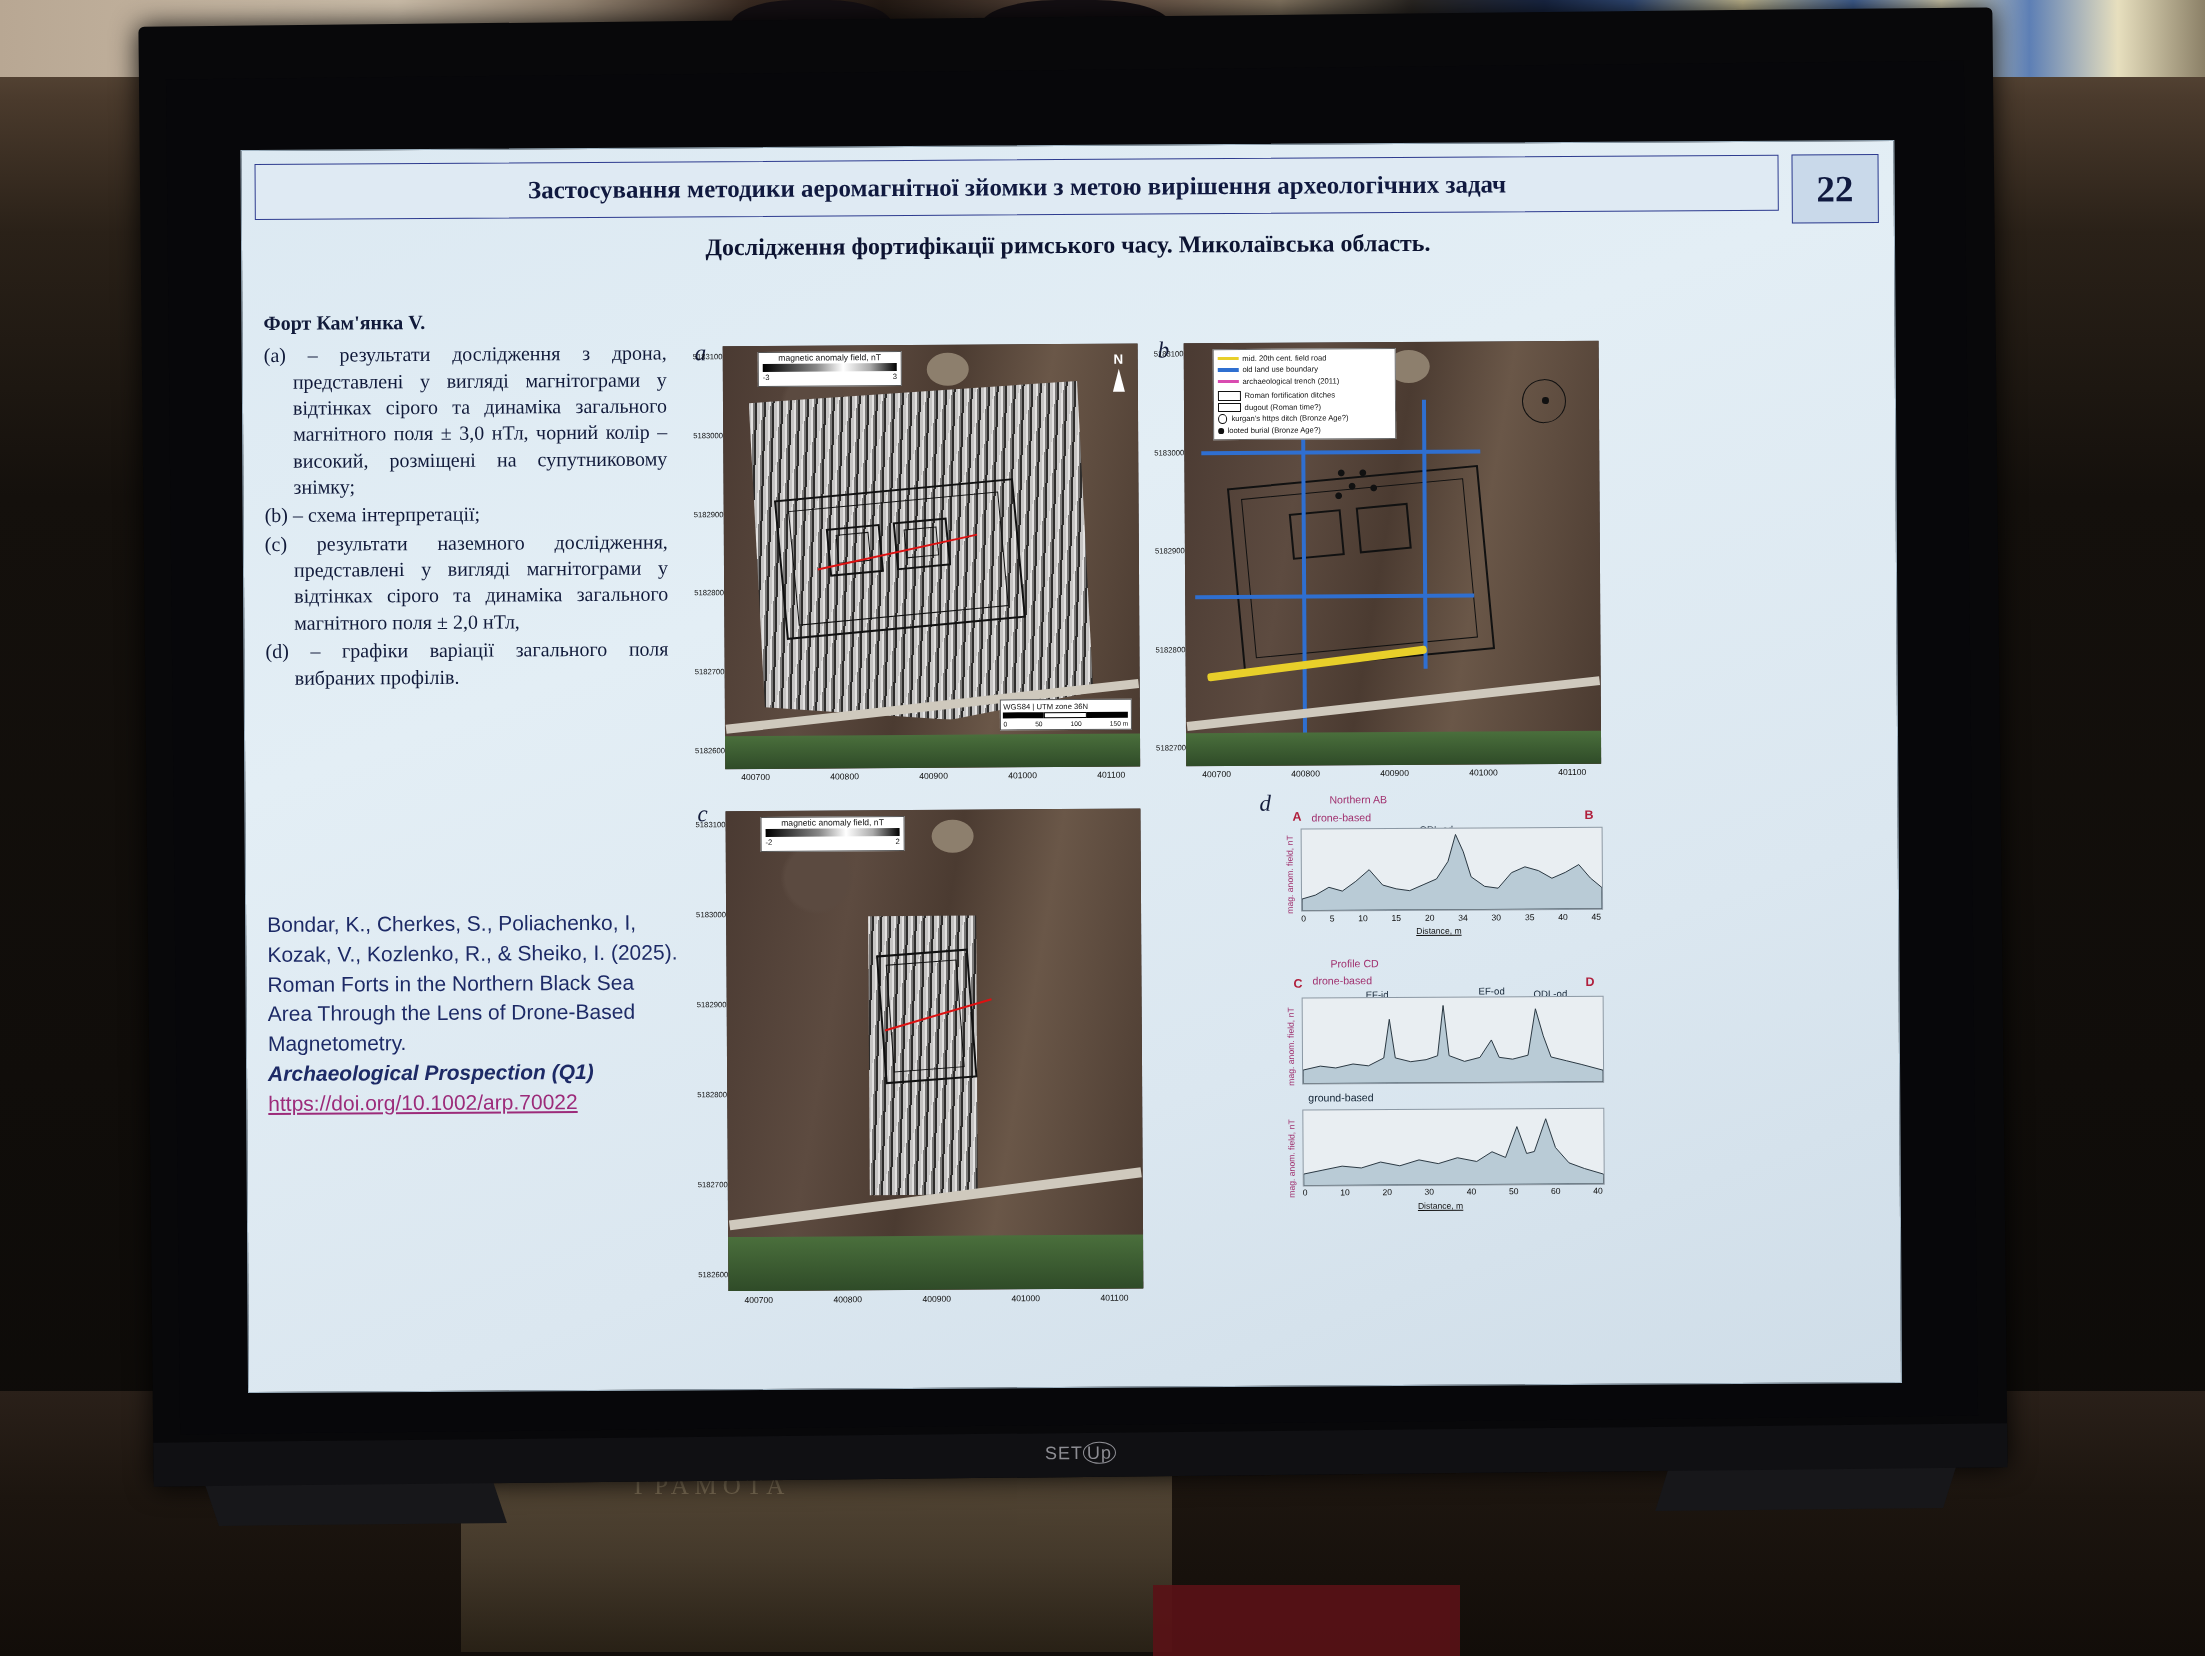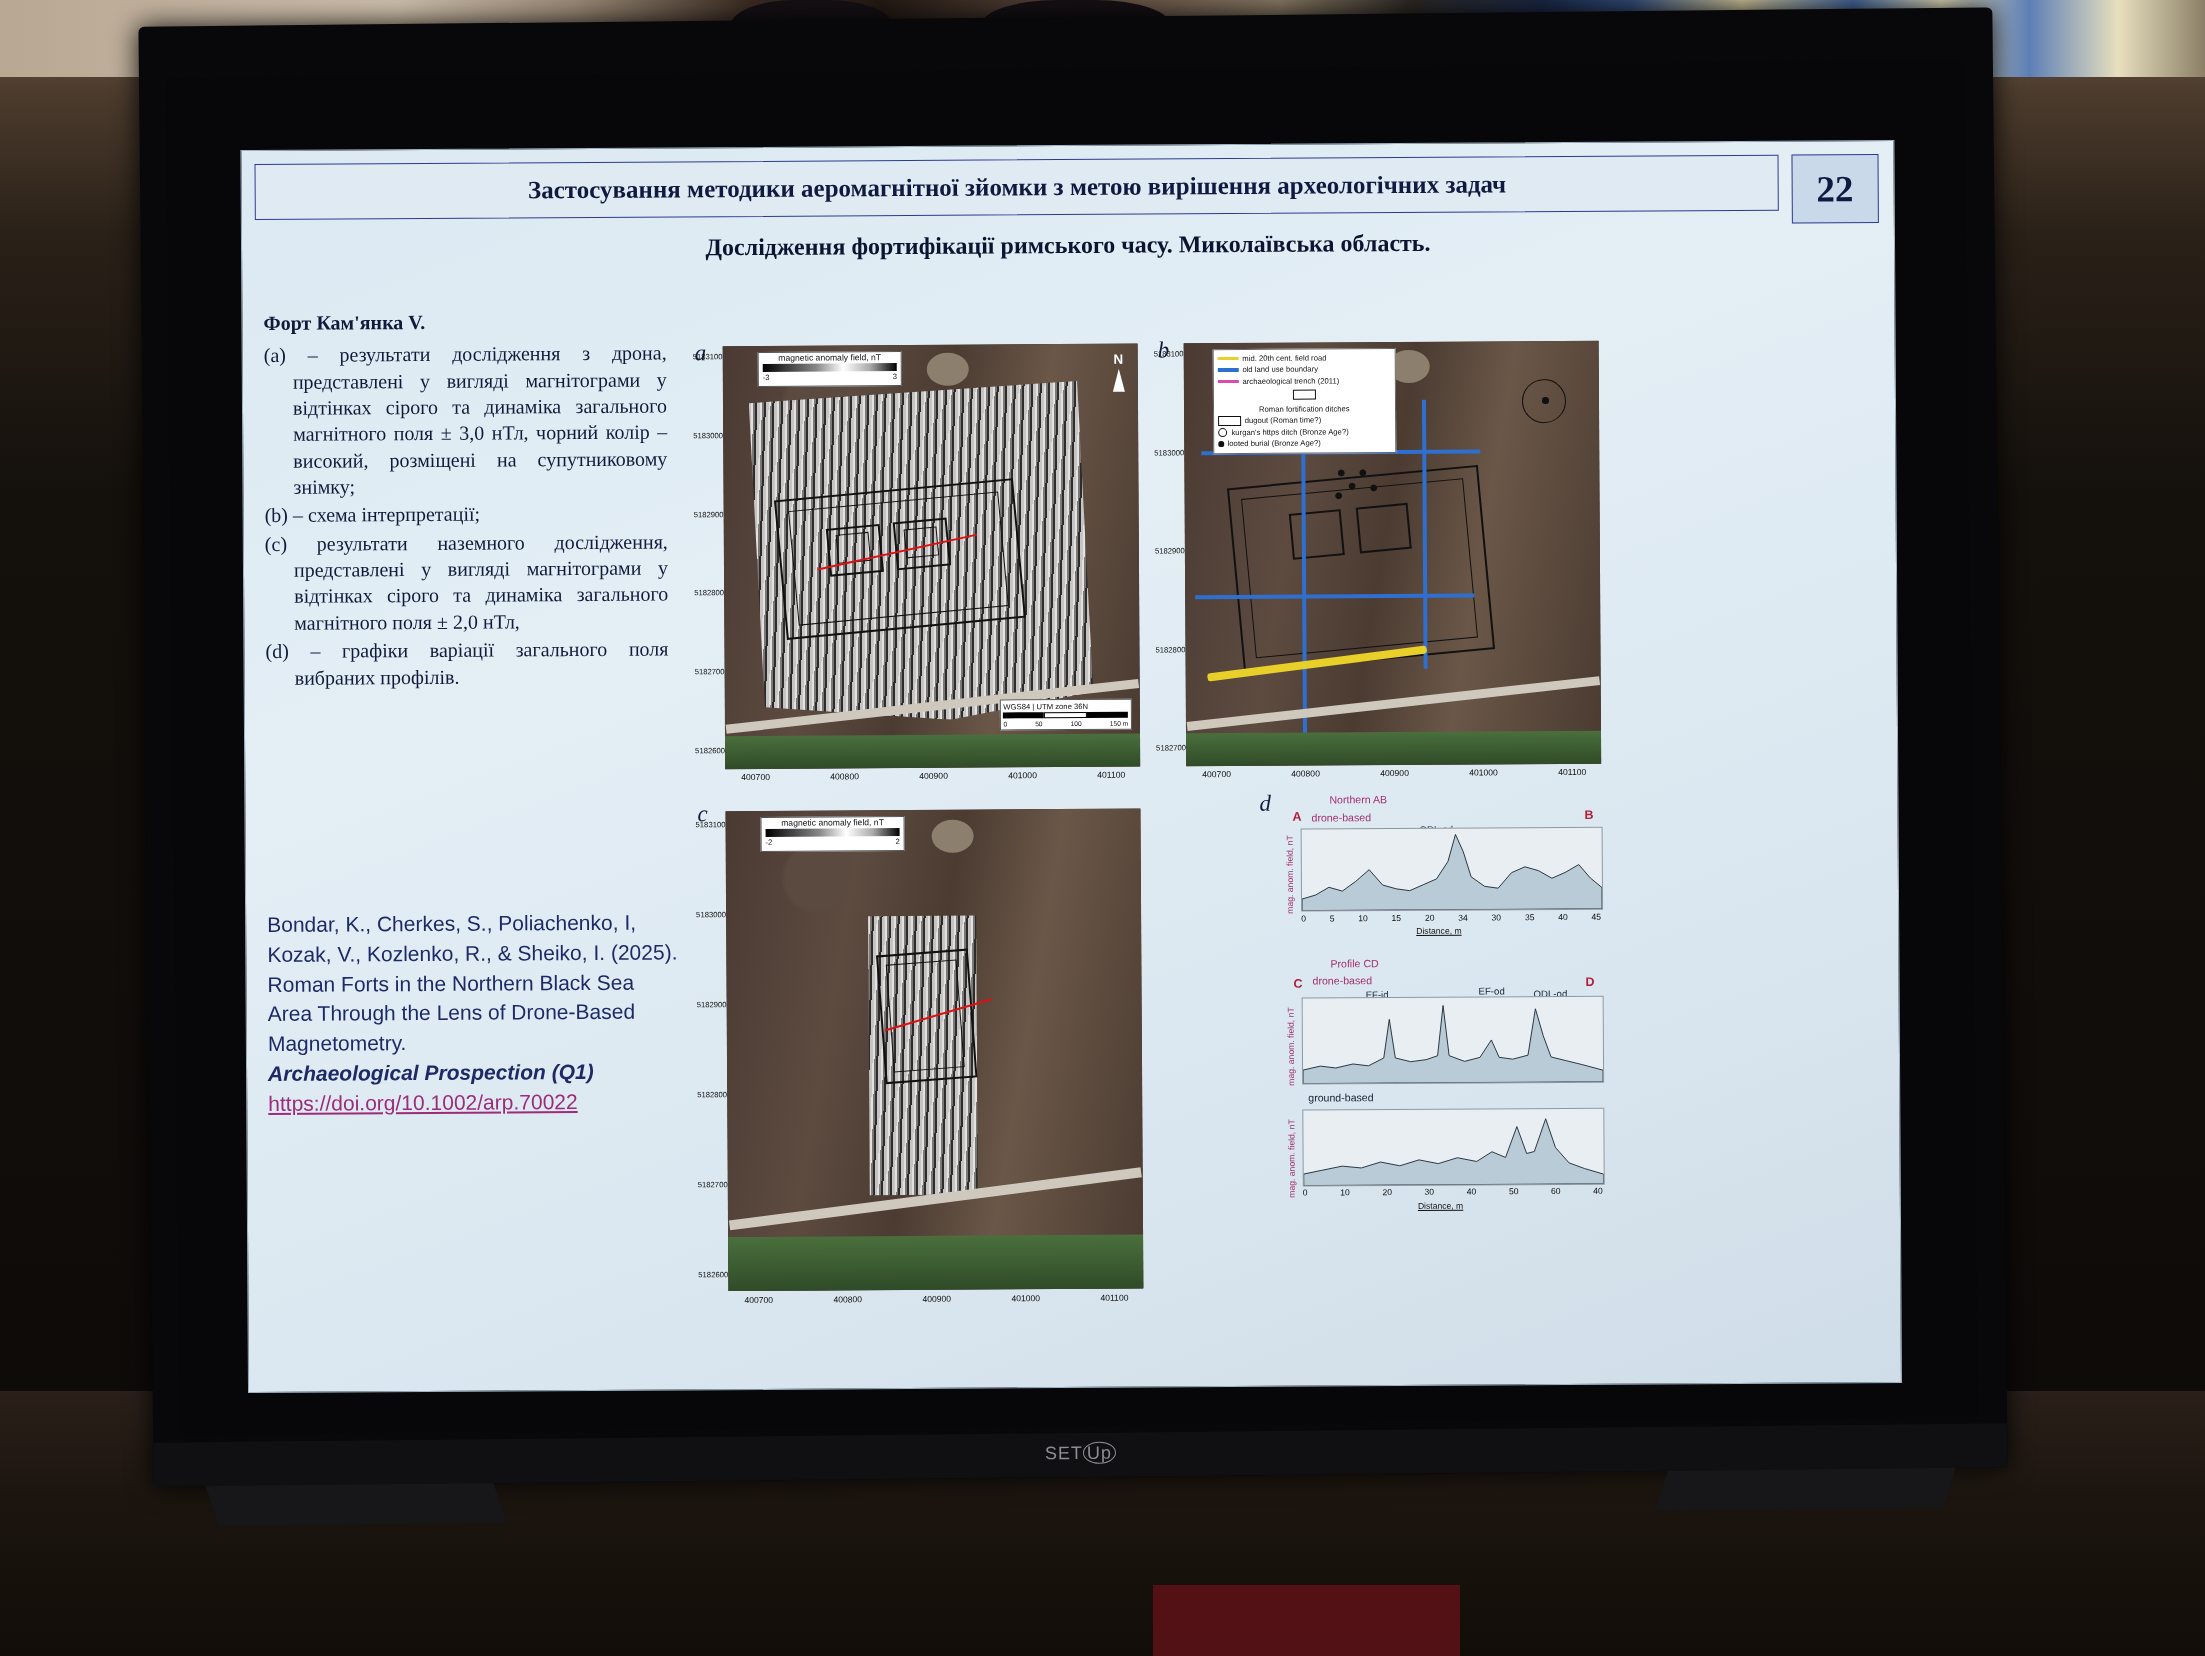--- a/index.html
+++ b/index.html
@@ -104,20 +104,23 @@
   .road{position:absolute;background:#cfc9bd;}
 </style>
 </head>
 <body>
 
 <div id="room">
   <div class="bg-wall"></div>
   <div class="bg-person" style="left:730px;width:163px;"></div>
   <div class="bg-person" style="left:980px;width:192px;"></div>
   <div class="bg-table"></div>
+  <div class="bg-paper">
+    <div class="ptxt">ГРАМОТА</div>
+  </div>
   <div class="bg-red"></div>
 </div>
 
 <div id="tv">
   <div class="tv-stand l"></div>
   <div class="tv-stand r"></div>
   <div id="tv-screen">
 
     <div id="slide">
 
@@ -225,21 +228,21 @@
               <span>mid. 20th cent. field road</span>
             </div>
           <div class="row">
               <i class="sw" style="background:#2f6fd0"></i>
               <span>old land use boundary</span>
             </div>
           <div class="row">
               <i class="sw" style="background:#d94bb0"></i>
               <span>archaeological trench (2011)</span>
             </div>
-          <div class="row" style="margin-top:2.9px;flex-direction:column;">
+          <div class="row" style="margin-top:2.9px;">
               <i class="sw" style="background:#fff;border:1px solid #111;height:7.7px;"></i>
               <span>Roman fortification ditches</span>
             </div>
           <div class="row">
               <i class="sw" style="background:#fff;border:1px solid #111;height:7.7px;"></i>
               <span>dugout (Roman time?)</span>
             </div>
           <div class="row">
               <i class="sw" style="background:#fff;border:1px solid #111;border-radius:50%;height:7.7px;width:7.7px;"></i>
               <span>kurgan's https ditch (Bronze Age?)</span>

